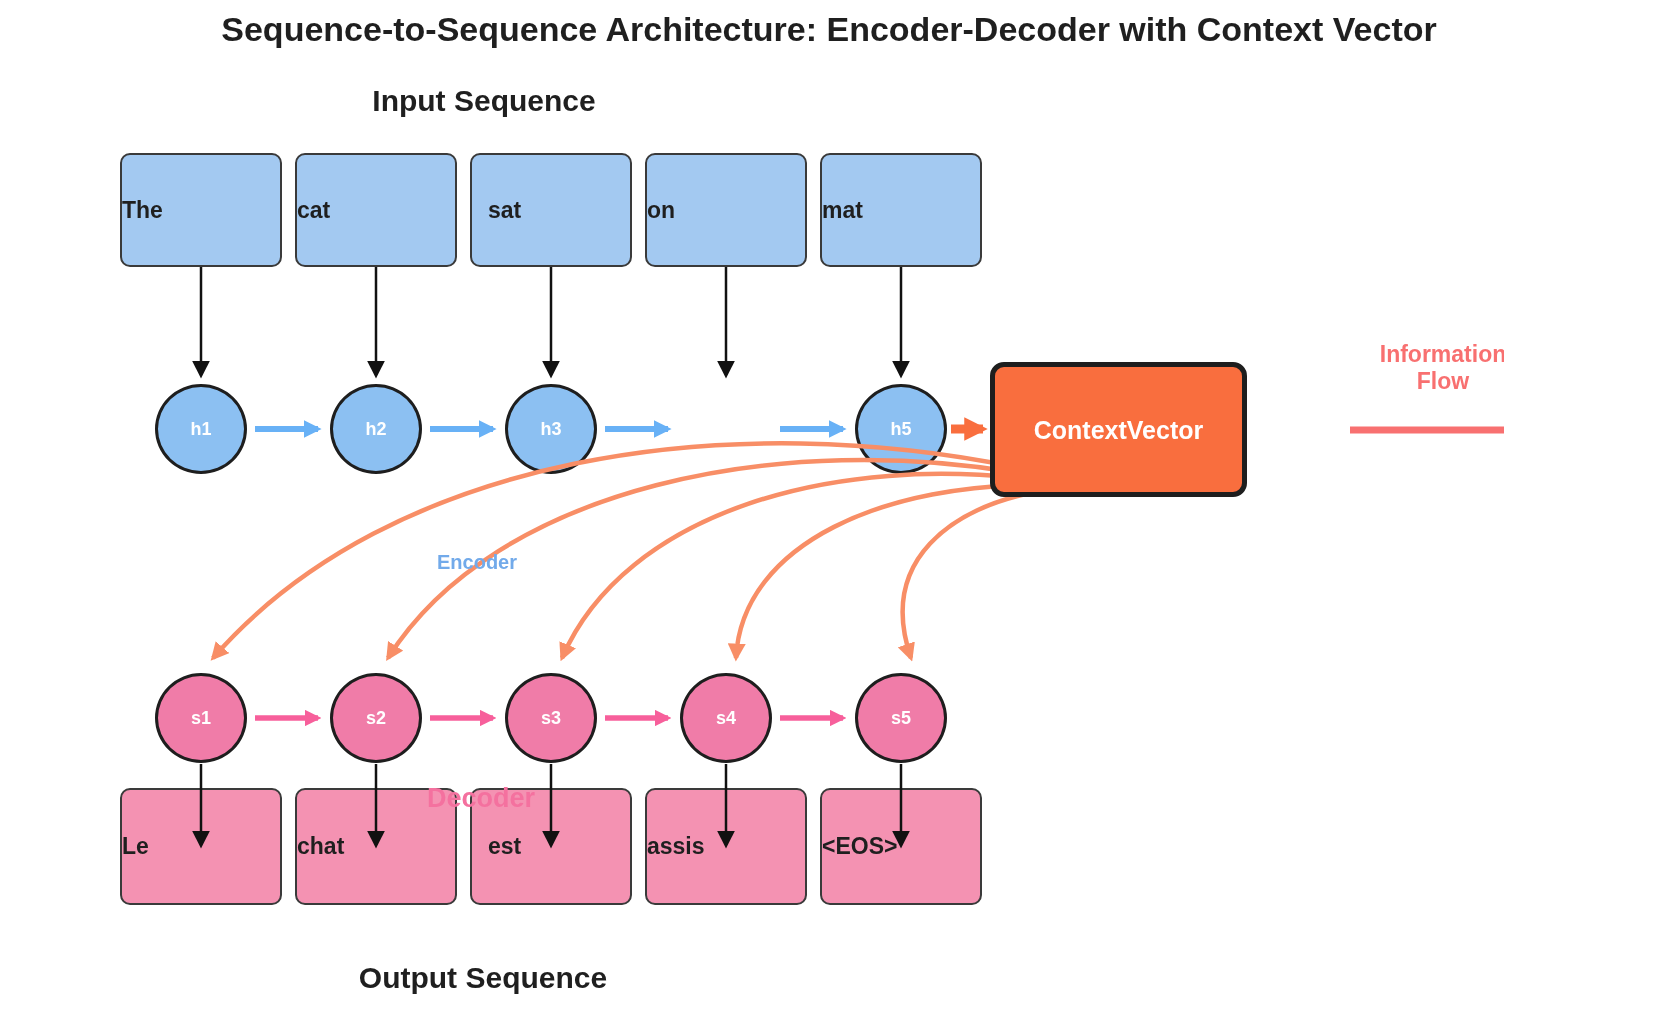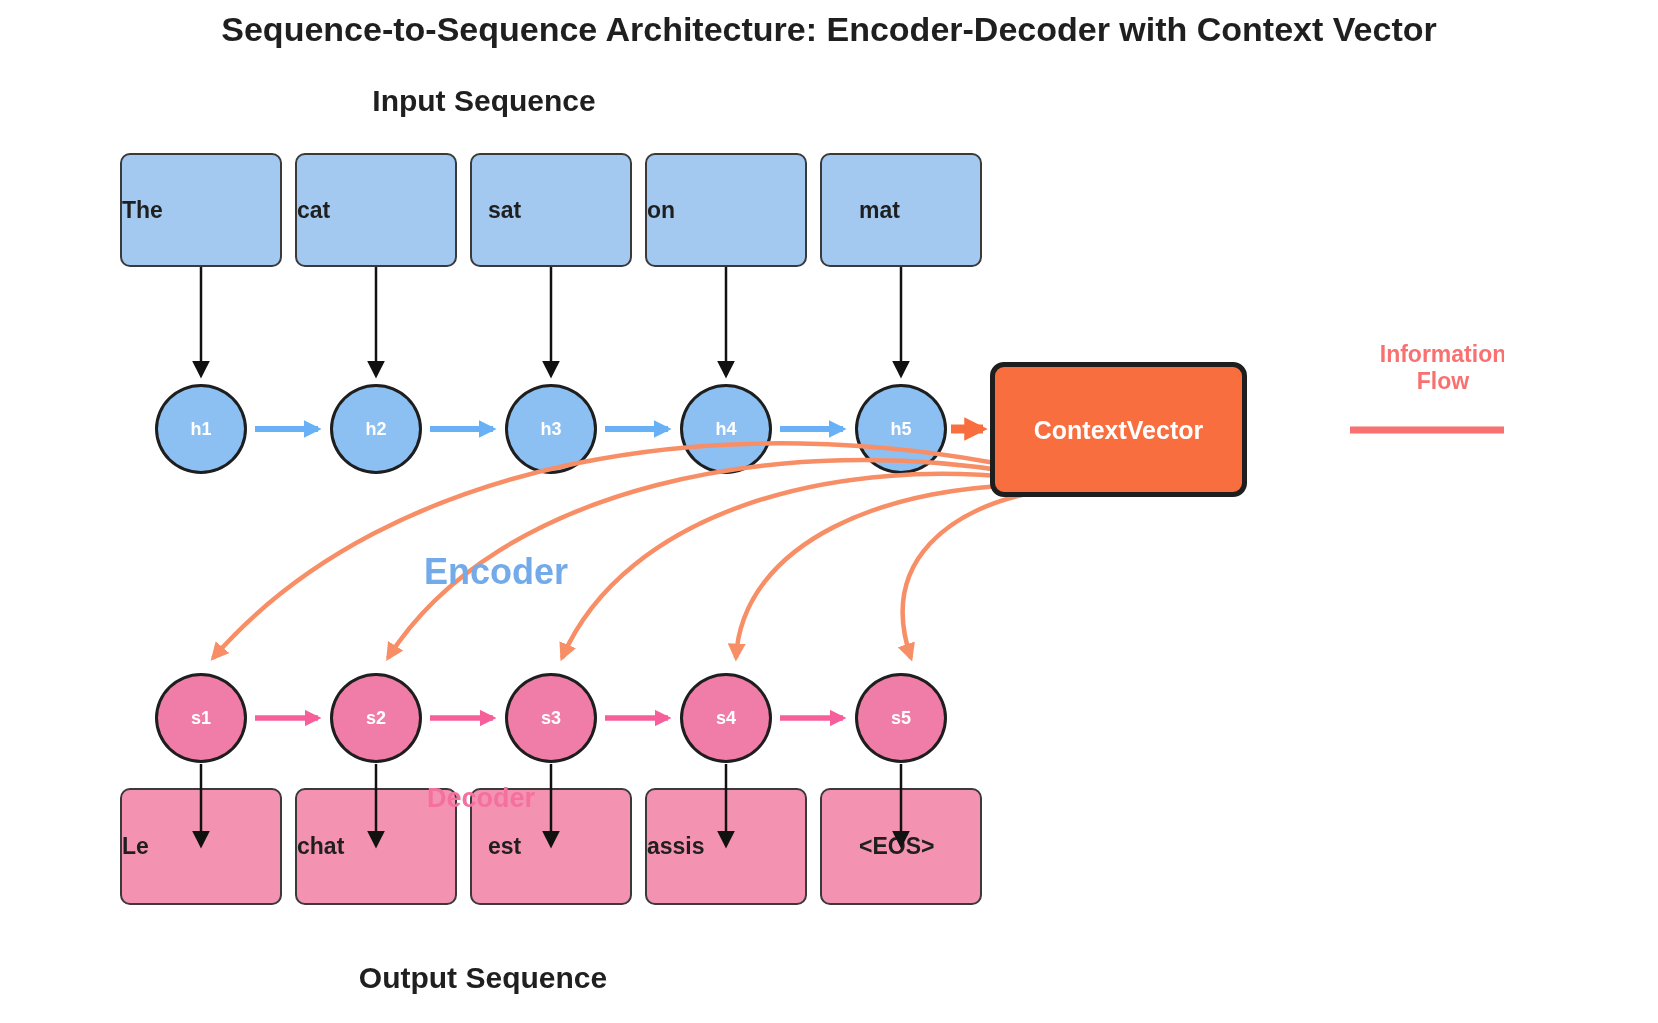--- a/index.html
+++ b/index.html
@@ -27,39 +27,39 @@
 
   .title{position:absolute;left:0;top:10px;width:1658px;text-align:center;
     font-size:34px;font-weight:bold;color:var(--text_dark);letter-spacing:0px;}
 
   .section-label{position:absolute;text-align:center;font-weight:bold;
     font-size:30px;color:var(--text_dark);z-index:4;}
   .lbl-input{left:284px;top:84px;width:400px;}
   .lbl-output{left:283px;top:961px;width:400px;}
 
   .flow-label{position:absolute;text-align:center;font-weight:bold;z-index:4;}
-  .lbl-encoder{left:396px;top:551px;width:200px;font-size:36px;color:var(--encoder_label);}
+  .lbl-encoder{left:377px;top:551px;width:200px;font-size:20px;color:var(--encoder_label);}
   .lbl-decoder{left:381px;top:783px;width:200px;font-size:27px;color:var(--decoder_label);}
 
   .lbl-infoflow{position:absolute;left:1341px;top:341px;width:204px;text-align:center;
     font-weight:bold;font-size:23px;line-height:1.18;color:var(--info_flow);z-index:4;}
 
   .word-box{position:absolute;width:162px;height:114px;border:2.5px solid var(--box_border);
     border-radius:10px;display:flex;align-items:center;
     font-size:23px;font-weight:bold;color:var(--text_dark);z-index:1;}
   .input-box{top:153px;background:var(--input_box_fill);}
   .output-box{top:788px;height:117px;background:var(--output_box_fill);}
 
   .node{position:absolute;width:92px;height:90px;border:3px solid var(--node_border);
     border-radius:50%;display:flex;align-items:center;justify-content:center;
     font-size:18px;font-weight:bold;color:var(--node_text);z-index:1;}
   .h-node{top:384px;background:var(--encoder_node_fill);}
   .s-node{top:673px;background:var(--decoder_node_fill);}
 
-  .c1{left:120px;} .c2{left:295px;} .c3{left:470px;padding-left:16px;} .c4{left:645px;} .c5{left:820px;padding-left:37px;}
+  .c1{left:120px;} .c2{left:295px;} .c3{left:470px;padding-left:16px;} .c4{left:645px;} .c5{left:820px;}
   .n1{left:155px;} .n2{left:330px;} .n3{left:505px;} .n4{left:680px;} .n5{left:855px;}
 
   .arrow-layer{position:absolute;left:0;top:0;width:1658px;height:1023px;z-index:2;pointer-events:none;}
 
   .context-box{position:absolute;left:990px;top:362px;width:257px;height:135px;
     background:var(--context_fill);border:5px solid var(--node_border);border-radius:14px;
     display:flex;align-items:center;justify-content:center;
     font-size:25px;font-weight:bold;line-height:1.2;color:var(--node_text);
     text-align:center;z-index:3;}
 </style>
@@ -90,23 +90,20 @@
 
   <div class="node h-node n1">
       <span>h1</span>
     </div>
   <div class="node h-node n2">
       <span>h2</span>
     </div>
   <div class="node h-node n3">
       <span>h3</span>
     </div>
-  <div class="node h-node n4">
-      <span>h4</span>
-    </div>
   <div class="node h-node n5">
       <span>h5</span>
     </div>
 
   <div class="node s-node n1">
       <span>s1</span>
     </div>
   <div class="node s-node n2">
       <span>s2</span>
     </div>

